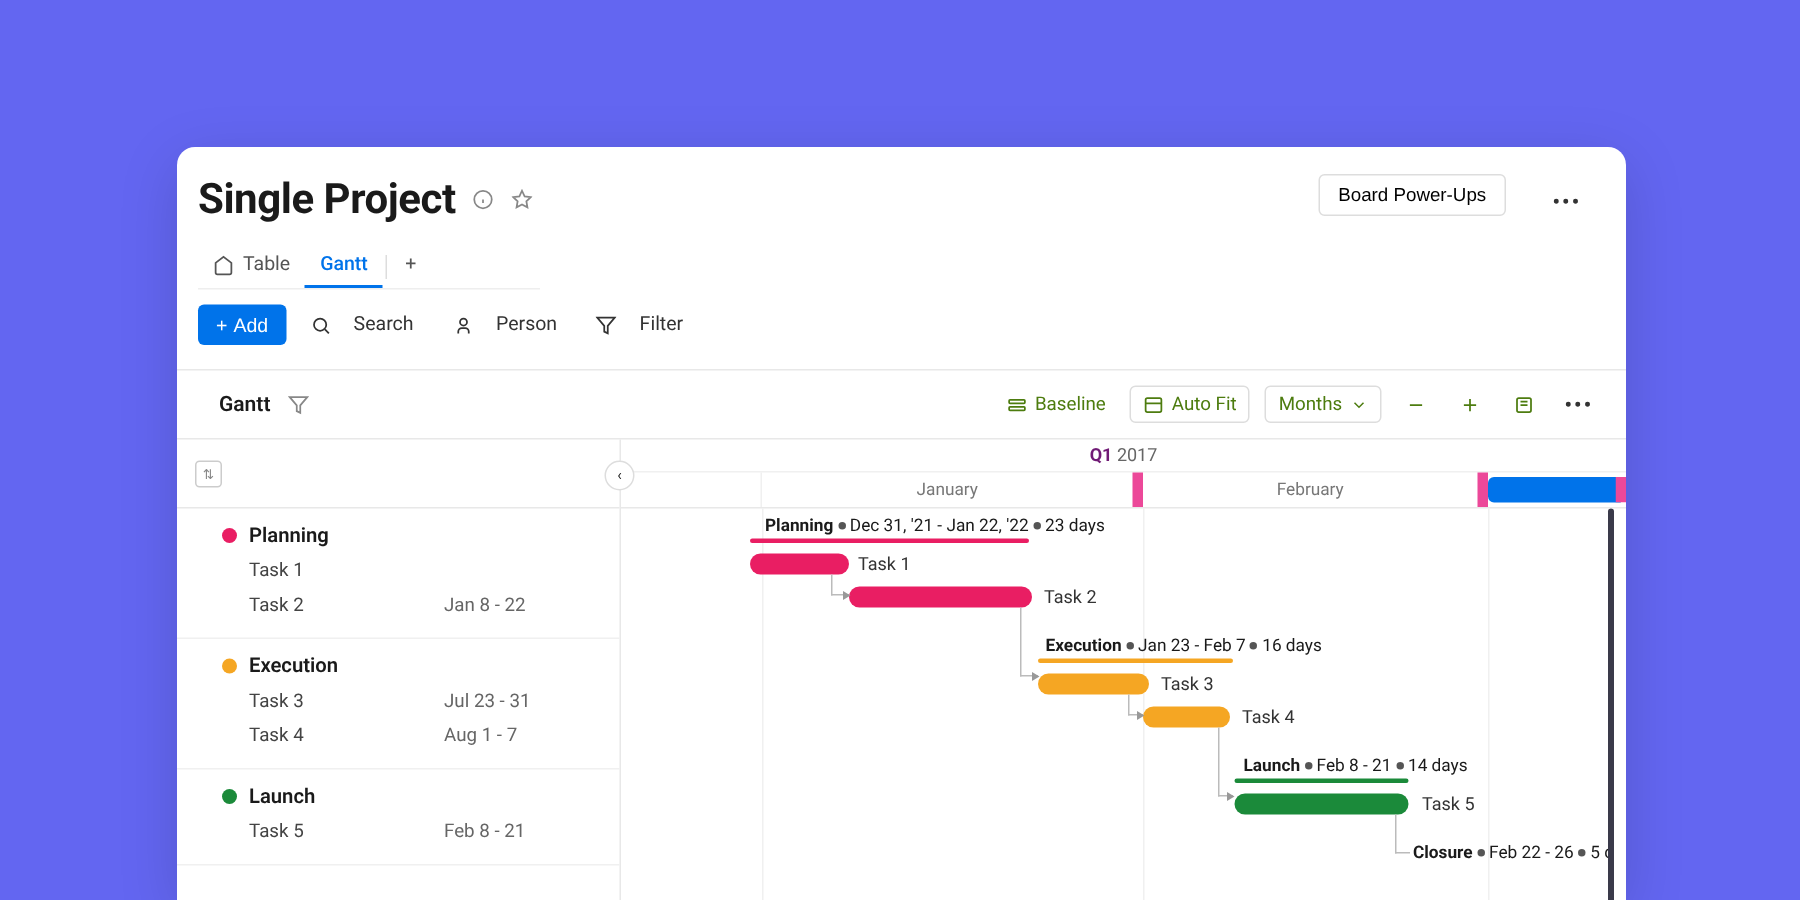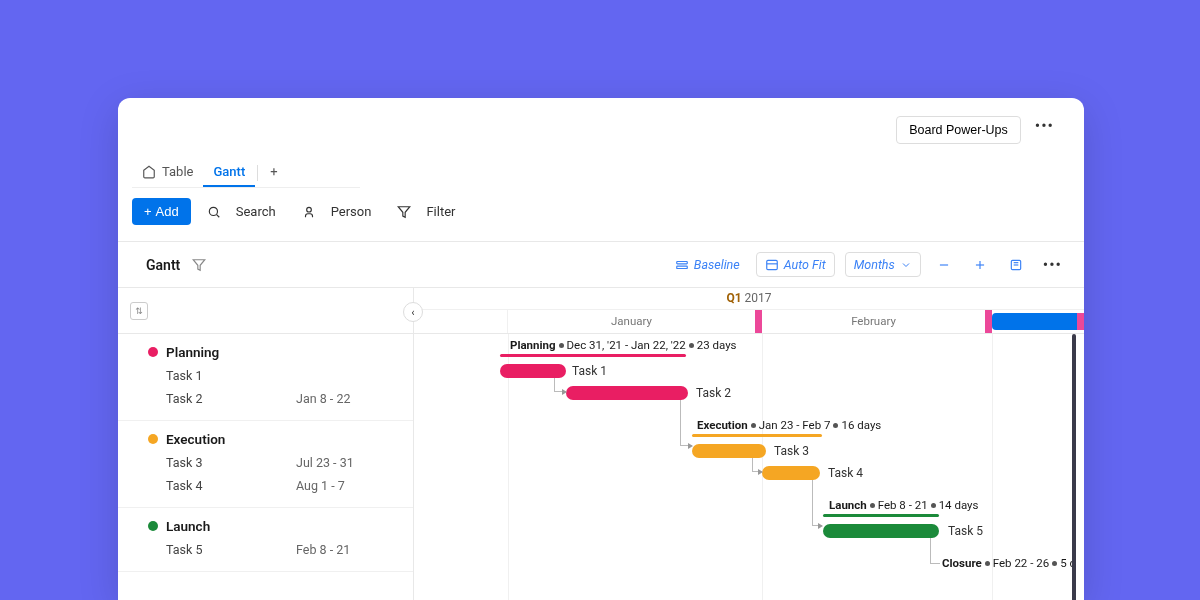--- a/index.html
+++ b/index.html
@@ -42,22 +42,22 @@
   .icon-sm {
     width: 16px;
     height: 16px;
     display: inline-flex;
     align-items: center;
     justify-content: center;
     color: #888;
   }
   .header-right {
     display: flex;
-    align-items: flex-start;
-    gap: 10px;
+    align-items: flex-end;
+    gap: 27px;
   }
   .btn-outline {
     border: 1px solid #ddd;
     background: #fff;
     padding: 6px 12px;
     border-radius: 4px;
     font-size: 12.5px;
     cursor: pointer;
   }
   .dots {
@@ -147,22 +147,21 @@
     align-items: center;
     gap: 10px;
   }
   .ctrl {
     display: flex;
     align-items: center;
     gap: 5px;
     font-size: 12.5px;
     cursor: pointer;
     padding: 4px 6px;
-    color: #3b82f6;
-    font-style: italic;
+    color: #4d7c0f;
   }
   .ctrl.boxed {
     border: 1px solid #ddd;
     border-radius: 4px;
     padding: 4px 8px;
   }
   .gantt-body {
     display: flex;
     height: 400px;
     position: relative;
@@ -241,21 +240,21 @@
   .quarter-row {
     height: 22px;
     text-align: center;
     font-size: 12px;
     display:flex;
     align-items:center;
     justify-content:center;
     color:#666;
     border-bottom:1px solid #f0f0f0;
   }
-  .quarter-row b { color:#a16207; margin-right:3px; }
+  .quarter-row b { color:#701a75; margin-right:3px; }
   .months-row {
     display: flex;
     height: 24px;
   }
   .month-cell {
     flex: 1;
     text-align: center;
     font-size: 11.5px;
     color: #777;
     display:flex;align-items:center;justify-content:center;
@@ -313,20 +312,35 @@
     border-radius: 2px;
   }
 </style>
 </head>
 <body>
 
 <div class="app-window">
 
   <div class="header">
     <div>
+      <div class="title-row">
+        <span class="title">Single Project</span>
+        <span class="icon-sm">
+          <svg width="14" height="14" viewBox="0 0 24 24" fill="none" stroke="currentColor" stroke-width="2">
+              <circle cx="12" cy="12" r="10"></circle>
+              <line x1="12" y1="16" x2="12" y2="12"></line>
+              <line x1="12" y1="8" x2="12.01" y2="8"></line>
+            </svg>
+        </span>
+        <span class="icon-sm">
+          <svg width="14" height="14" viewBox="0 0 24 24" fill="none" stroke="currentColor" stroke-width="2">
+              <polygon points="12 2 15 8.5 22 9.3 17 14 18.2 21 12 17.8 5.8 21 7 14 2 9.3 9 8.5 12 2"></polygon>
+            </svg>
+        </span>
+      </div>
     </div>
     <div class="header-right">
       <button class="btn-outline">Board Power-Ups</button>
       <span class="dots">•••</span>
     </div>
   </div>
 
   <div class="tabs">
     <div class="tab">
       <svg width="14" height="14" viewBox="0 0 24 24" fill="none" stroke="currentColor" stroke-width="2">

